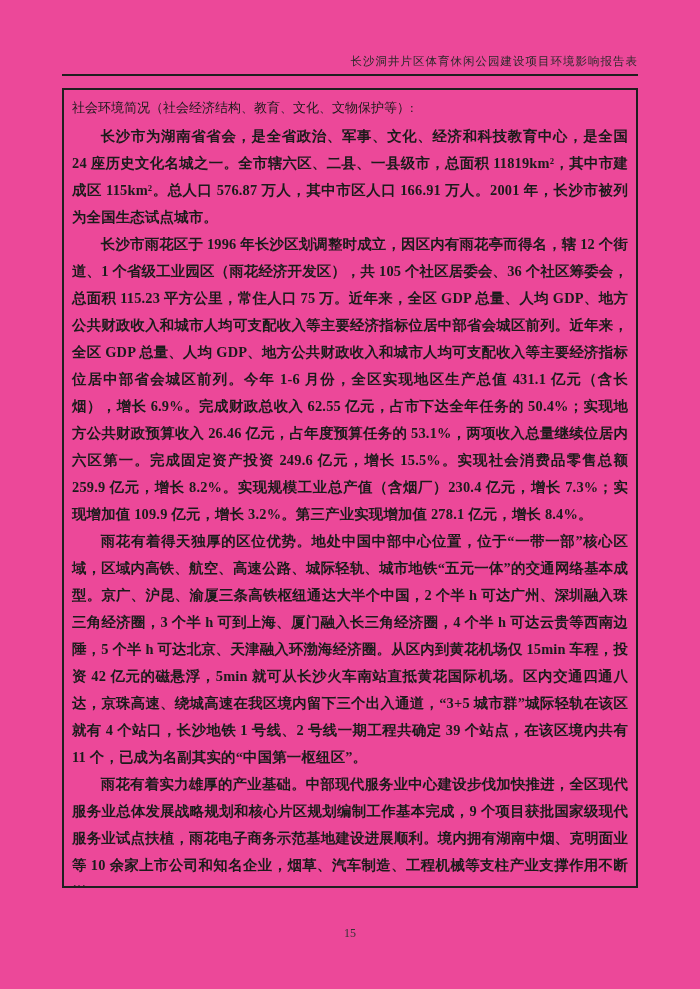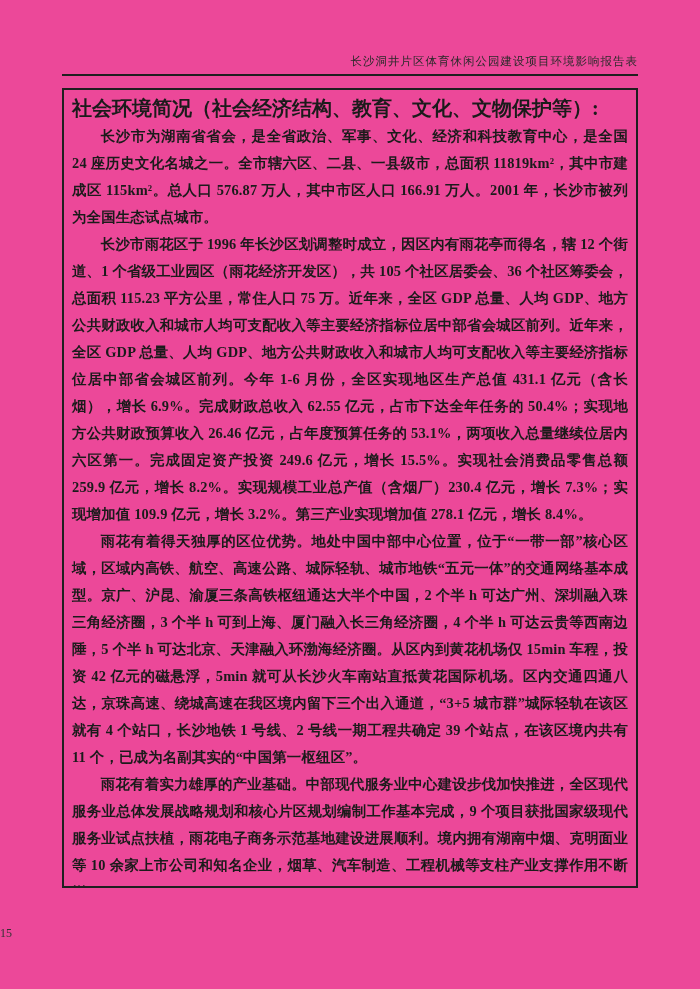--- a/index.html
+++ b/index.html
@@ -37,40 +37,40 @@
     top: 88px;
     left: 62px;
     width: 576px;
     height: 800px;
     box-sizing: border-box;
     border: 2px solid #1f1f1f;
     padding: 5px 8px 0 8px;
     overflow: hidden;
   }
   .section-title {
-    font-weight: bold;
-    font-size: 20px;
+    font-weight: normal;
+    font-size: 13px;
     line-height: 26px;
     margin-bottom: 2px;
   }
   .para {
     margin: 0;
     font-size: 14.4px;
     line-height: 27px;
     text-align: justify;
     text-indent: 2em;
     letter-spacing: 0.2px;
     font-weight: bold;
   }
   .page-number {
     position: absolute;
     top: 926px;
     left: 0;
     width: 100%;
-    text-align: left;
+    text-align: center;
     font-size: 12px;
     color: #333333;
   }
 </style>
 </head>
 <body>
 
 <div class="page">
 
   <span class="header-title">长沙洞井片区体育休闲公园建设项目环境影响报告表</span>

